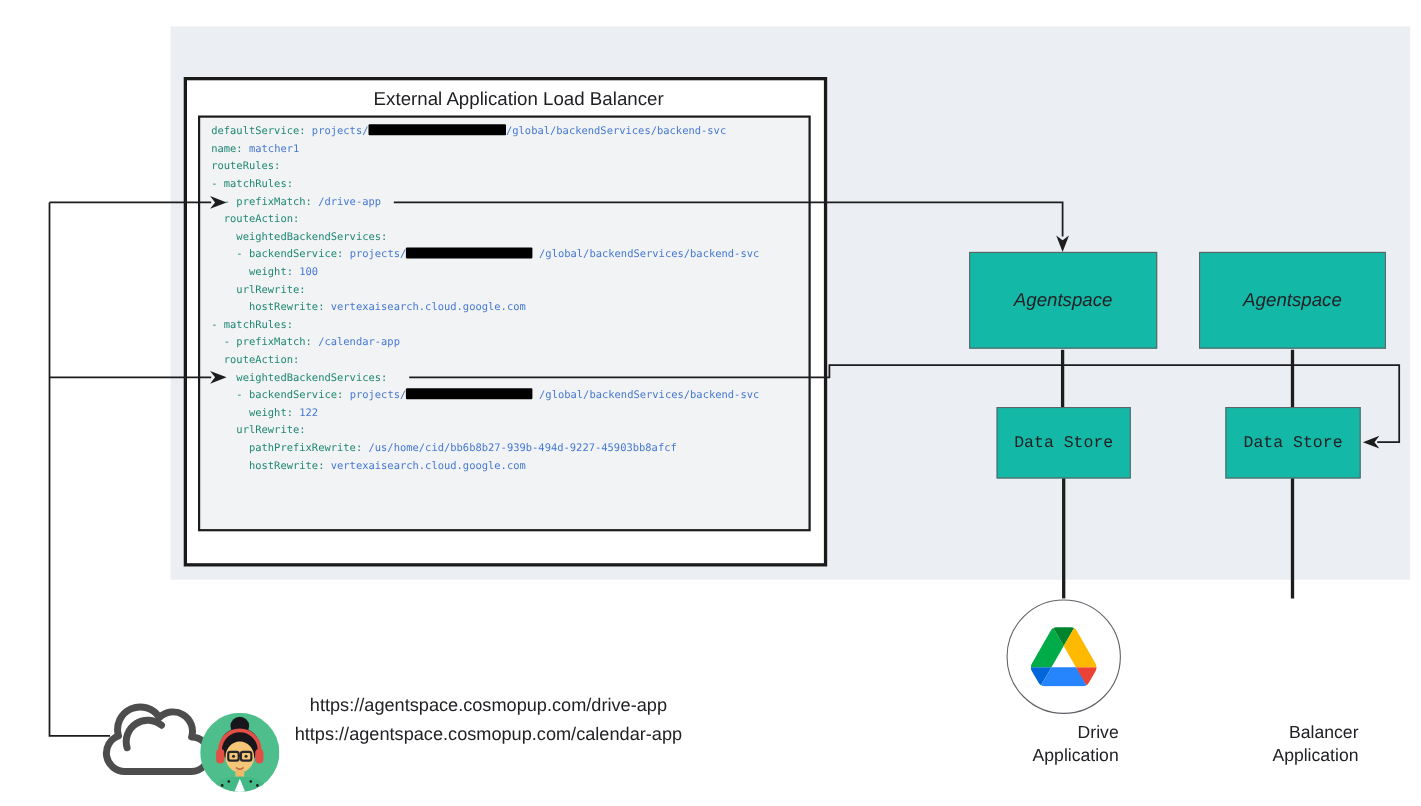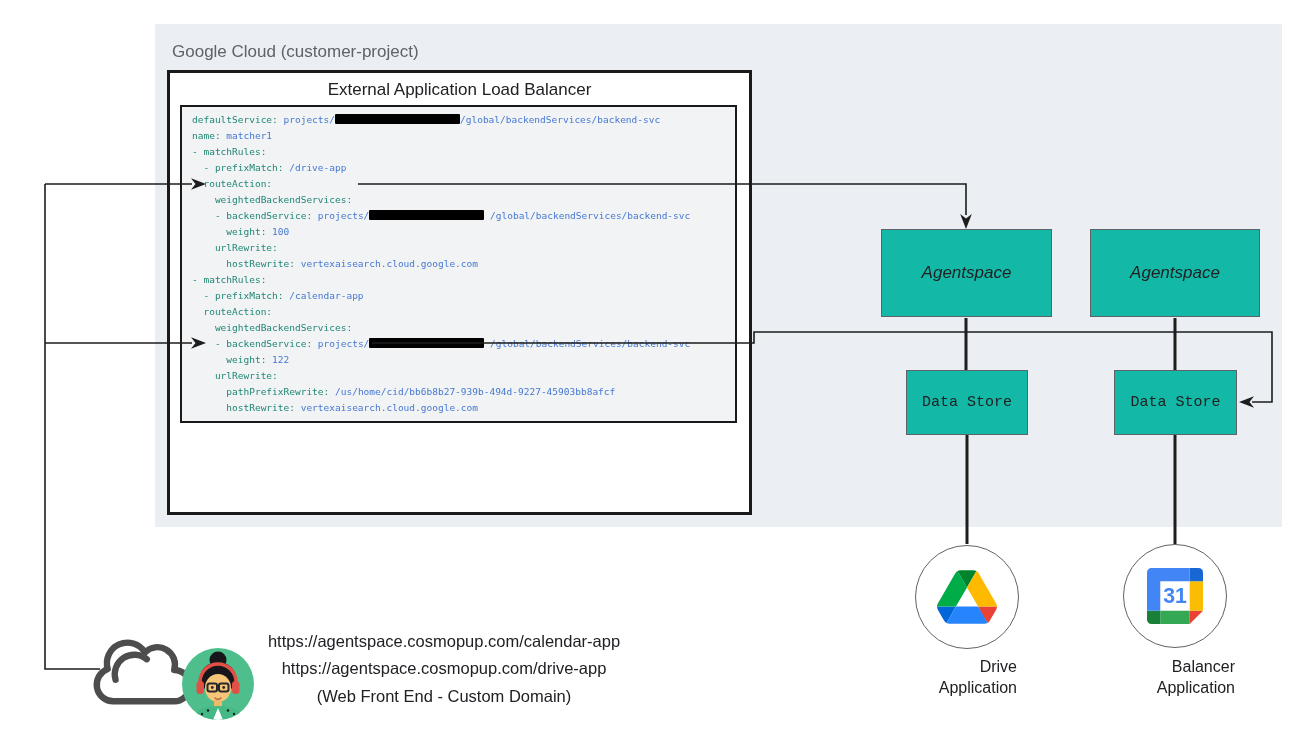--- a/index.html
+++ b/index.html
@@ -3,23 +3,23 @@
 <meta charset="utf-8">
 <style>
   html,body{margin:0;padding:0;background:#fff;}
   .canvas{
     position:relative;width:1292px;height:733px;background:#fff;overflow:hidden;
     font-family:"Liberation Sans",sans-serif;color:#202124;
   }
   .gcp-panel{position:absolute;left:155px;top:24px;width:1127px;height:503px;background:var(--panel-bg,#EBEEF2);z-index:1;}
   .gcp-label{position:absolute;left:172px;top:42px;font-size:17px;color:#5F6368;z-index:2;}
   .alb-box{position:absolute;left:167px;top:70px;width:585px;height:445px;background:#fff;border:3px solid #1a1a1a;box-sizing:border-box;z-index:5;}
-  .alb-title{position:absolute;left:0;top:7px;width:100%;text-align:center;font-size:17px;color:#202124;}
+  .alb-title{position:absolute;left:12px;top:7px;width:100%;text-align:center;font-size:17px;color:#202124;}
   .code-box{
-    position:absolute;left:10px;top:32px;width:557px;height:318px;box-sizing:border-box;
+    position:absolute;left:10px;top:32px;width:557px;height:378px;box-sizing:border-box;
     background:var(--code-bg,#F1F3F4);border:2px solid #1a1a1a;
     padding:5px 0 0 10px;overflow:hidden;
   }
   .code-line{white-space:pre;font-family:"DejaVu Sans Mono",monospace;font-size:9.5px;line-height:16px;}
   .code-line .k{color:var(--code-key,#208774);}
   .code-line .v{color:var(--code-value,#4678D2);}
   .code-line .redact{display:inline-block;height:10px;background:#000;border-radius:1px;vertical-align:-1px;}
   .node{position:absolute;background:#14b8a6;border:1.5px solid #5F6368;box-sizing:border-box;
         display:flex;align-items:center;justify-content:center;z-index:10;}
   .agentspace{font-style:italic;font-size:17px;}
@@ -31,27 +31,27 @@
   .frontend-text{position:absolute;left:244px;top:628px;width:400px;text-align:center;font-size:16.5px;line-height:27.4px;color:#202124;z-index:10;}
   .cloud-wrap{position:absolute;left:78px;top:627px;z-index:11;}
   .avatar-wrap{position:absolute;left:182px;top:648px;z-index:12;}
 </style>
 </head>
 <body>
 
 <div class="canvas" style="--panel-bg: #EBEEF2; --code-bg: #F1F3F4; --code-key: #208774; --code-value: #4678D2;">
 
   <div class="gcp-panel"></div>
-  <div class="gcp-label">Google Cloud (customer-project)</div>
 
   <div class="alb-box">
     <div class="alb-title">External Application Load Balancer</div>
     <div class="code-box">
         <div class="code-line"><span class="k">defaultService: </span><span class="v">projects/</span><span class="redact" style="width: 125px;"></span><span class="v">/global/backendServices/backend-svc</span></div>
         <div class="code-line"><span class="k">name: </span><span class="v">matcher1</span></div>
+        <div class="code-line"><span class="k">routeRules:</span></div>
         <div class="code-line"><span class="k">- matchRules:</span></div>
         <div class="code-line"><span class="k">  - prefixMatch: </span><span class="v">/drive-app</span></div>
         <div class="code-line"><span class="k">  routeAction:</span></div>
         <div class="code-line"><span class="k">    weightedBackendServices:</span></div>
         <div class="code-line"><span class="k">    - backendService: </span><span class="v">projects/</span><span class="redact" style="width: 115px;"></span><span class="v"> /global/backendServices/backend-svc</span></div>
         <div class="code-line"><span class="k">      weight: </span><span class="v">100</span></div>
         <div class="code-line"><span class="k">    urlRewrite:</span></div>
         <div class="code-line"><span class="k">      hostRewrite: </span><span class="v">vertexaisearch.cloud.google.com</span></div>
         <div class="code-line"><span class="k">- matchRules:</span></div>
         <div class="code-line"><span class="k">  - prefixMatch: </span><span class="v">/calendar-app</span></div>
@@ -109,32 +109,20 @@
       <path d="M43.65 25L57.4 1.2C56.05.4 54.5 0 52.9 0H34.4c-1.6 0-3.15.45-4.5 1.2z" fill="#00832D"></path>
       <path d="M59.8 53H27.5L13.75 76.8c1.35.8 2.9 1.2 4.5 1.2h50.8c1.6 0 3.15-.45 4.5-1.2z" fill="#2684FC"></path>
       <path d="M73.4 26.5l-12.7-22c-.8-1.4-1.95-2.5-3.3-3.3L43.65 25l16.15 28h27.45c0-1.55-.4-3.1-1.2-4.5z" fill="#FFBA00"></path>
     </svg>
   </div>
   <div class="app-label" style="left:917px;top:656px;width:100px;">
     <span>Drive</span>
     <span>Application</span>
   </div>
 
-  <div class="app-circle" style="left:1123px;top:544px;">
-    <svg width="56" height="56" viewBox="0 0 200 200">
-      <rect x="47.4" y="47.4" width="105.2" height="105.2" fill="#fff"></rect>
-      <path d="M152.6 200 L200 152.6 L152.6 152.6 Z" fill="#EA4335"></path>
-      <rect x="152.6" y="47.4" width="47.4" height="105.2" fill="#FBBC04"></rect>
-      <rect x="47.4" y="152.6" width="105.2" height="47.4" fill="#34A853"></rect>
-      <path d="M0 152.6 H47.4 V200 H15.8 A15.8 15.8 0 0 1 0 184.2 Z" fill="#188038"></path>
-      <path d="M152.6 0 V47.4 H200 V15.8 A15.8 15.8 0 0 0 184.2 0 Z" fill="#1967D2"></path>
-      <path d="M152.6 0 H15.8 A15.8 15.8 0 0 0 0 15.8 V152.6 H47.4 V47.4 H152.6 Z" fill="#4285F4"></path>
-      <text x="100" y="126" text-anchor="middle" font-family="Liberation Sans, sans-serif" font-size="76" font-weight="bold" fill="#4285F4">31</text>
-    </svg>
-  </div>
   <div class="app-label" style="left:1115px;top:656px;width:120px;">
     <span>Balancer</span>
     <span>Application</span>
   </div>
 
   <div class="cloud-wrap">
     <svg width="122" height="86" viewBox="0 0 124 88">
       <path d="M98,76 H36 A17,17 0 0 1 30,43 A21,21 0 0 1 68,26 A18,18 0 0 1 98,44 A16,16 0 0 1 98,76 Z" fill="#fff" stroke="#4D4D4D" stroke-width="6.5" stroke-linejoin="round" stroke-linecap="round"></path>
       <path d="M38,54 A20,20 0 0 1 70,33" fill="none" stroke="#4D4D4D" stroke-width="6.5" stroke-linecap="round"></path>
     </svg>
@@ -169,18 +157,17 @@
             <circle cx="17" cy="70.5" r="1.2"></circle>
           <circle cx="46" cy="62.5" r="1.2"></circle>
             <circle cx="52" cy="66" r="1.2"></circle>
             <circle cx="55" cy="70.5" r="1.2"></circle>
         </g>
       </g>
     </svg>
   </div>
 
   <div class="frontend-text">
+    <div>https://agentspace.cosmopup.com/drive-app</div>
     <div>https://agentspace.cosmopup.com/calendar-app</div>
-    <div>https://agentspace.cosmopup.com/drive-app</div>
-    <div>(Web Front End - Custom Domain)</div>
   </div>
 
 </div>
 
 </body></html>

